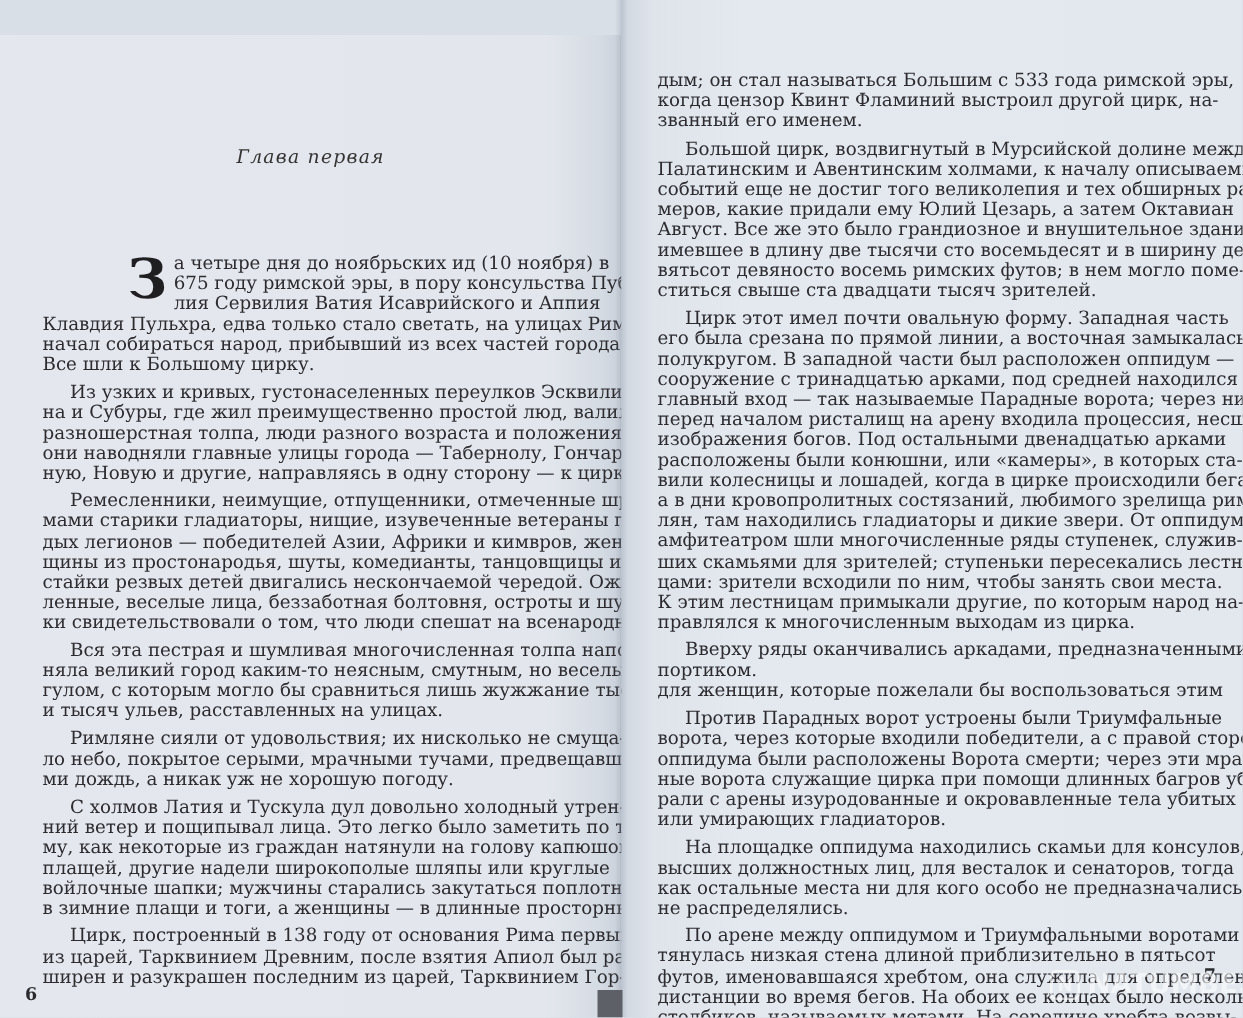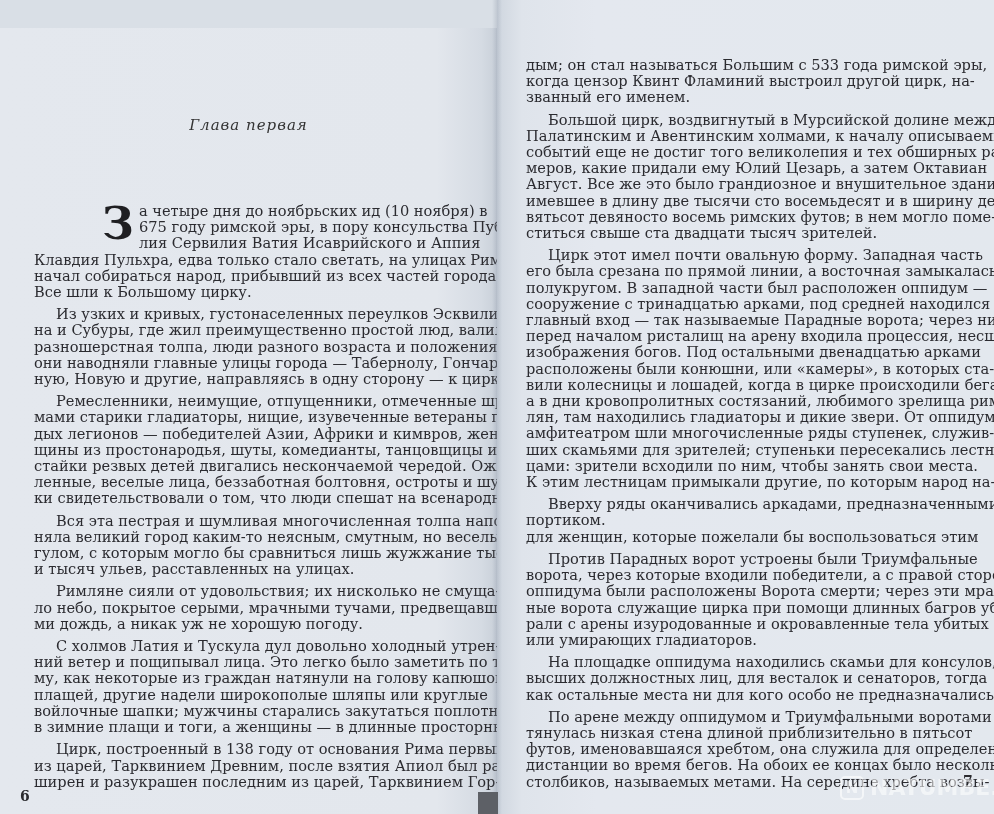--- a/index.html
+++ b/index.html
@@ -150,20 +150,21 @@
           <span class="line">перед началом ристалищ на арену входила процессия, несшая</span>
           <span class="line">изображения богов. Под остальными двенадцатью арками</span>
           <span class="line">расположены были конюшни, или «камеры», в которых ста-</span>
           <span class="line">вили колесницы и лошадей, когда в цирке происходили бега,</span>
           <span class="line">а в дни кровопролитных состязаний, любимого зрелища рим-</span>
           <span class="line">лян, там находились гладиаторы и дикие звери. От оппидума</span>
           <span class="line">амфитеатром шли многочисленные ряды ступенек, служив-</span>
           <span class="line">ших скамьями для зрителей; ступеньки пересекались лестни-</span>
           <span class="line">цами: зрители всходили по ним, чтобы занять свои места.</span>
           <span class="line">К этим лестницам примыкали другие, по которым народ на-</span>
+          <span class="line last">правлялся к многочисленным выходам из цирка.</span>
         </div>
         <div class="para-gap"></div>
         <div>
           <span class="line indent">Вверху ряды оканчивались аркадами, предназначенными</span>
           <span class="line last">портиком.</span>
           <span class="line">для женщин, которые пожелали бы воспользоваться этим</span>
         </div>
         <div class="para-gap"></div>
         <div>
           <span class="line indent">Против Парадных ворот устроены были Триумфальные</span>
@@ -171,20 +172,21 @@
           <span class="line">оппидума были расположены Ворота смерти; через эти мрач-</span>
           <span class="line">ные ворота служащие цирка при помощи длинных багров уби-</span>
           <span class="line">рали с арены изуродованные и окровавленные тела убитых</span>
           <span class="line last">или умирающих гладиаторов.</span>
         </div>
         <div class="para-gap"></div>
         <div>
           <span class="line indent">На площадке оппидума находились скамьи для консулов,</span>
           <span class="line">высших должностных лиц, для весталок и сенаторов, тогда</span>
           <span class="line">как остальные места ни для кого особо не предназначались и</span>
+          <span class="line last">не распределялись.</span>
         </div>
         <div class="para-gap"></div>
         <div>
           <span class="line indent">По арене между оппидумом и Триумфальными воротами</span>
           <span class="line">тянулась низкая стена длиной приблизительно в пятьсот</span>
           <span class="line">футов, именовавшаяся хребтом, она служила для определения</span>
           <span class="line">дистанции во время бегов. На обоих ее концах было несколько</span>
           <span class="line">столбиков, называемых метами. На середине хребта возвы-</span>
         </div>
       </div>

